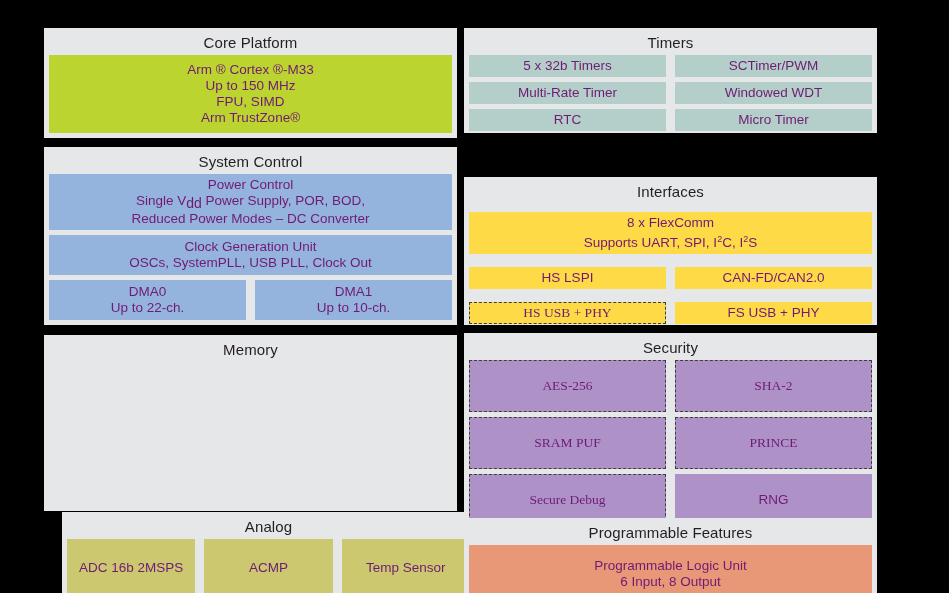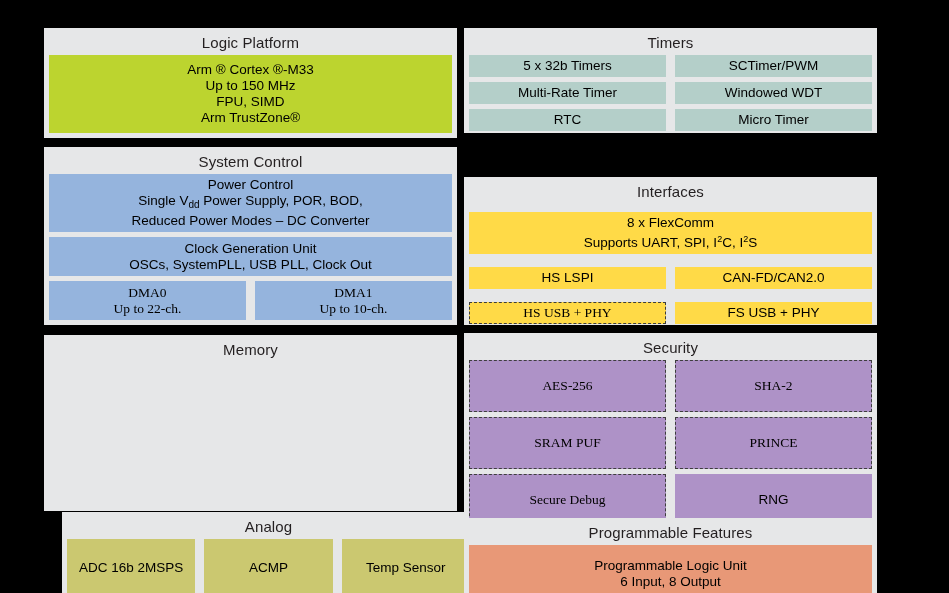--- a/index.html
+++ b/index.html
@@ -40,48 +40,48 @@
 
   
   .blk{
     box-sizing:border-box;
     flex:1;
     display:flex;flex-direction:column;
     align-items:center;justify-content:center;
     text-align:center;
     font-size:13.5px;
     line-height:16px;
-    color:#000000;
+    color:#701a75;
     padding:2px 4px;
     border:1px solid transparent;
   }
   .blk .ln{display:block;white-space:nowrap;}
   .blk.dashed{border:1.6px dashed #3d3d3d;font-family:Liberation Serif, serif;}
 
   .c-green{background:#BCD42F;}
   .c-blue{background:#95B4DD;}
   .c-mem{background:#B2DFDA;}
   .c-timer{background:#B4CFC9;}
   .c-yellow{background:#FFDA47;margin-top:8px;}
   .c-purple{background:#AE92C7;}
   .c-olive{background:#CBC870;}
   .c-orange{background:#E89877;}
 
-  sub{font-size:10px;vertical-align:-3px;}
+  sub{font-size:14px;vertical-align:-3px;}
   sup{font-size:9px;vertical-align:5px;}
 </style>
 </head>
 <body>
 
 <div class="canvas">
 
   <div class="col col-left">
 
     <section class="panel" style="top:28px;height:110px;">
-      <div class="panel-title">Logic Platform</div>
+      <div class="panel-title">Core Platform</div>
       <div class="rows">
         <div class="row">
           <div class="blk c-green">
             <span class="ln">Arm ® Cortex ®-M33</span>
             <span class="ln">Up to 150 MHz</span>
             <span class="ln">FPU, SIMD</span>
             <span class="ln">Arm TrustZone®</span>
           </div>
         </div>
       </div>
@@ -96,21 +96,21 @@
             <span class="ln">Single V<sub>dd</sub> Power Supply, POR, BOD,</span>
             <span class="ln">Reduced Power Modes – DC Converter</span>
           </div>
         </div>
         <div class="row" style="flex:2.3;">
           <div class="blk c-blue">
             <span class="ln">Clock Generation Unit</span>
             <span class="ln">OSCs, SystemPLL, USB PLL, Clock Out</span>
           </div>
         </div>
-        <div class="row" style="flex:2.3;font-family:Liberation Serif, serif;">
+        <div class="row" style="flex:2.3;">
           <div class="blk c-blue">
             <span class="ln">DMA0</span>
             <span class="ln">Up to 22-ch.</span>
           </div>
           <div class="blk c-blue">
             <span class="ln">DMA1</span>
             <span class="ln">Up to 10-ch.</span>
           </div>
         </div>
       </div>

